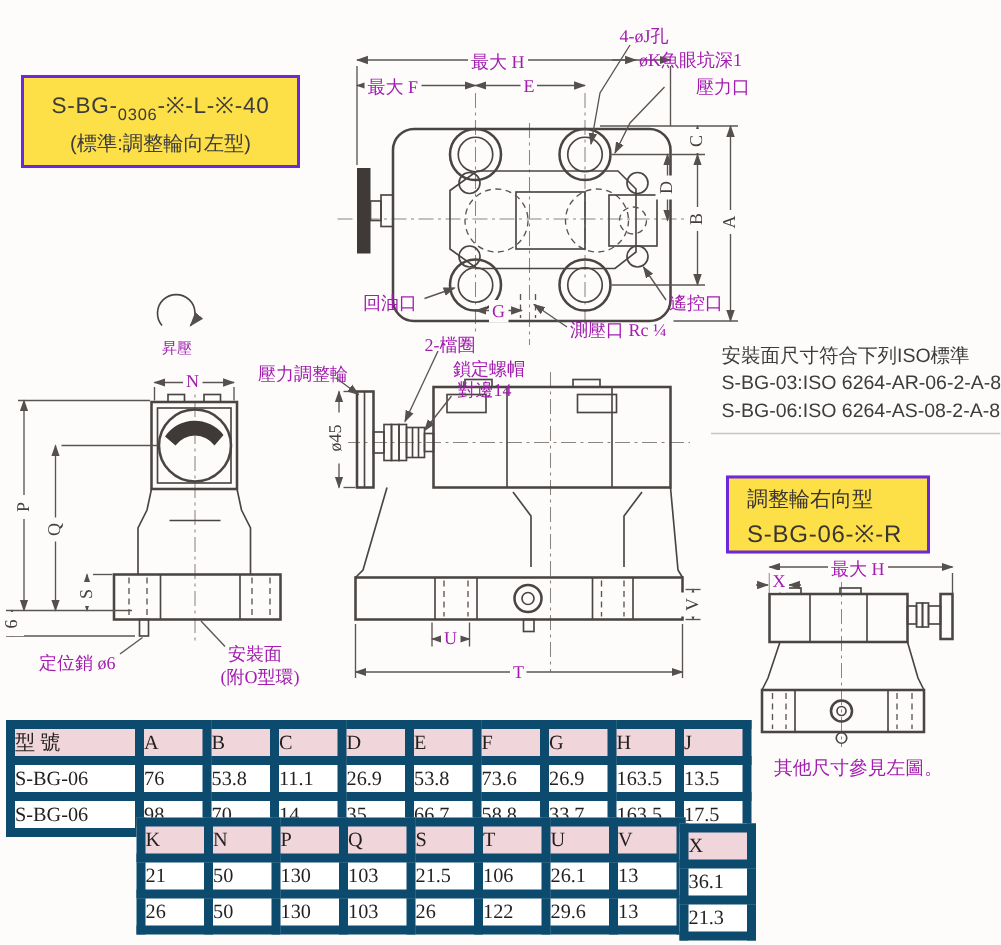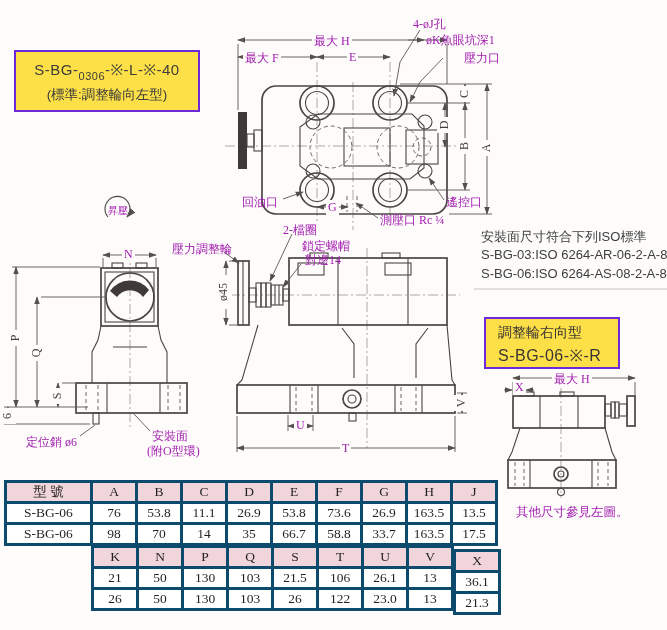--- a/index.html
+++ b/index.html
@@ -20,21 +20,21 @@
          vertical-align:-5px;text-align:center;}
   #modelbox .l2{margin-top:3px;font-size:13.5px;color:#3c3c3c;}
   #variantbox{left:484px;top:317px;width:120px;height:48px;padding-left:12px;}
   #variantbox .l1{margin-top:5px;font-size:14px;}
   #variantbox .l2{margin-top:2px;font-size:16px;letter-spacing:0.5px;}
   
   .iso{position:absolute;z-index:3;font:13px "Liberation Sans",sans-serif;color:#3d3d3d;white-space:nowrap;}
   
   table.dimtable{position:absolute;z-index:3;border-collapse:collapse;background:#fff;
      border:2.5px solid #38302f;}
-  table.dimtable td{border:3px solid #0c4a6e;text-align:center;padding:0;height:18px;
+  table.dimtable td{border:6px solid #0c4a6e;padding:0;height:18px;
      font:13.5px "Liberation Serif",serif;color:#221f1f;}
   table.dimtable tr.hd td{background:#f0d5da;}
 </style>
 </head>
 <body>
 
 <svg id="draw" width="667" height="630" viewBox="0 0 667 630">
   <defs>
     <marker id="ae" viewBox="0 0 10 10" refX="9" refY="5" markerWidth="9" markerHeight="9" orient="auto-start-reverse">
         <path d="M0,1.5 L10,5 L0,8.5 z" fill="#55504d"></path>
@@ -238,21 +238,21 @@
 <div id="modelbox" class="pinkbox">
   <div class="l1">
     <span>S-BG-</span><span class="stack">
         <span>03</span>
         <span>06</span>
       </span><span>-※-L-※-40</span>
   </div>
   <div class="l2">(標準:調整輪向左型)</div>
 </div>
 
-<span class="lb tiny" style="left:108px;top:204px;font-family:Liberation Serif, serif;">昇壓</span>
+<span class="lb tiny" style="left:108px;top:225px;font-family:Liberation Serif, serif;">昇壓</span>
 
 <span class="lb wb" style="left:312px;top:33px;">最大  H</span>
 <span class="lb wb" style="left:243px;top:50px;">最大  F</span>
 <span class="lb wb" style="left:347px;top:50px;">E</span>
 <span class="rlb" style="left:457px;top:86px;">C</span>
 <span class="rlb" style="left:437px;top:117px;">D</span>
 <span class="rlb" style="left:457px;top:138px;">B</span>
 <span class="rlb" style="left:479px;top:140px;">A</span>
 <span class="lb wb" style="left:326px;top:200px;">G</span>
 <span class="lb" style="left:413px;top:16px;">4-øJ孔</span>
@@ -362,21 +362,21 @@
     <td>26.1</td>
     <td>13</td>
   </tr>
   <tr>
     <td>26</td>
     <td>50</td>
     <td>130</td>
     <td>103</td>
     <td>26</td>
     <td>122</td>
-    <td>23.0</td>
+    <td>29.6</td>
     <td>13</td>
   </tr>
 </tbody>
   </table>
 
 <table class="dimtable" style="left:453px;top:549px;">
   <colgroup>
       <col style="width:45px">
     </colgroup>
   <tbody>

